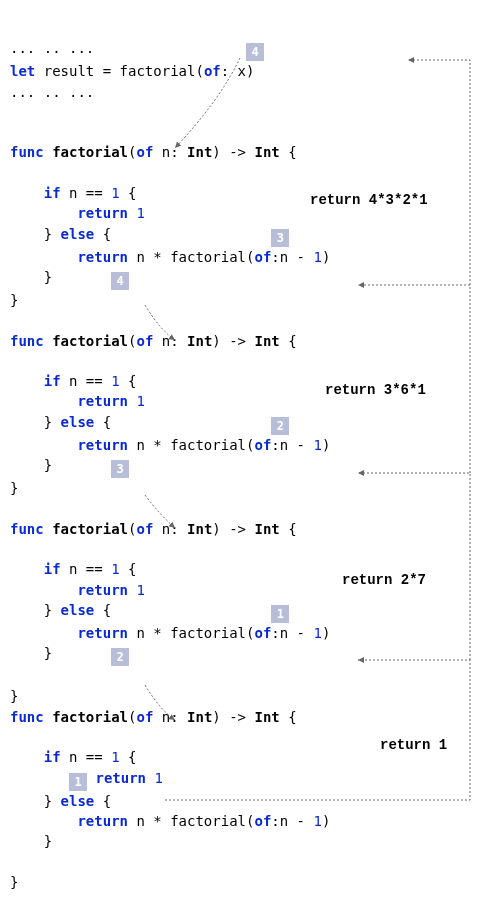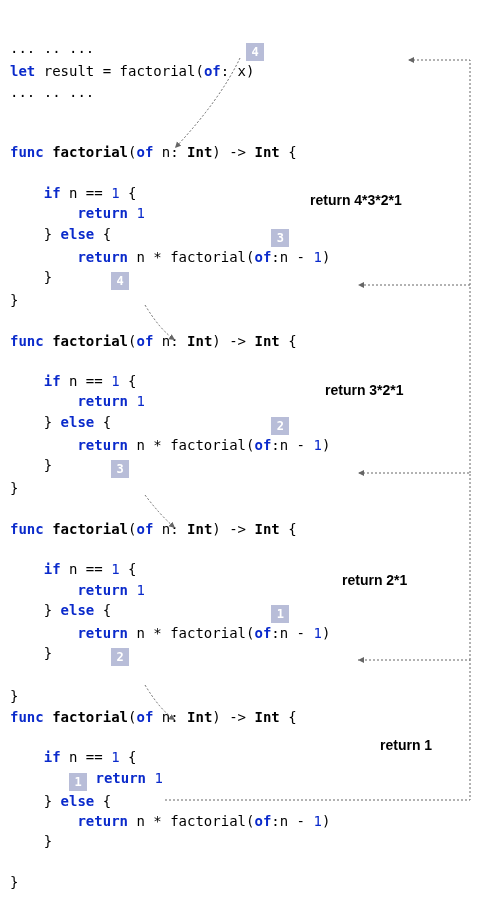--- a/index.html
+++ b/index.html
@@ -18,21 +18,21 @@
   .code-area {
     white-space: pre;
     position: relative;
   }
   .kw { color: #0a2acb; font-weight: bold; text-align: right; }
   .fn { color: #000000; font-weight: bold; }
   .num { color: #0a2acb; }
   .ret-label {
     position: absolute;
     font-weight: bold;
-    font-family: Liberation Sans, sans-serif;
+    font-family: Liberation Mono, monospace;
     font-size: 14px;
     color: #000;
   }
   .badge {
     display: inline-block;
     background: #b8bdd8;
     color: #fff;
     font-weight: bold;
     width: 18px;
     height: 18px;
@@ -89,22 +89,22 @@
     <span class="kw">if</span> n == <span class="num">1</span> {
        <span class="badge">1</span> <span class="kw">return</span> <span class="num">1</span>
     } <span class="kw">else</span> {
         <span class="kw">return</span> n * factorial(<span class="kw">of</span>:n - <span class="num">1</span>)
     }
 
 }
 </div>
 
 <div class="ret-label" style="top:190px; left:310px;">return 4*3*2*1</div>
-<div class="ret-label" style="top:380px; left:325px;">return 3*2*1</div>
-<div class="ret-label" style="top:570px; left:342px;">return 2*1</div>
+<div class="ret-label" style="top:380px; left:325px;">return 3*6*1</div>
+<div class="ret-label" style="top:570px; left:342px;">return 2*7</div>
 <div class="ret-label" style="top:735px; left:380px;">return 1</div>
 
 <svg class="overlay" width="500" height="918">
   <defs>
     <marker id="arrow" markerWidth="8" markerHeight="8" refX="6" refY="3" orient="auto">
       <path d="M0,0 L6,3 L0,6 Z" fill="#666"></path>
     </marker>
   </defs>
 
   <path d="M 240,58 Q 220,100 175,148" stroke="#666" stroke-width="1" fill="none" stroke-dasharray="2,2" marker-end="url(#arrow)"></path>

